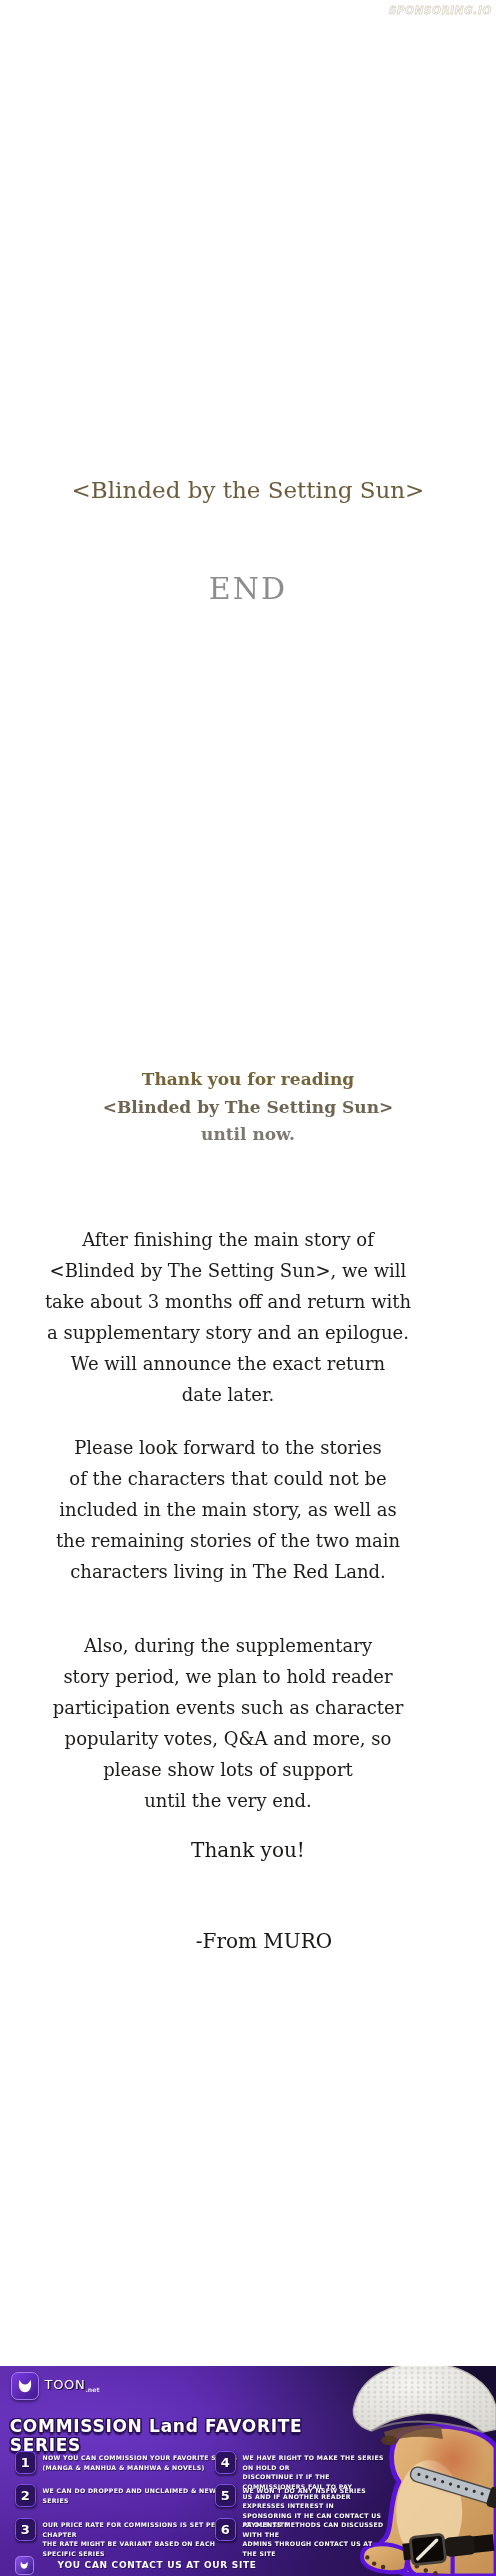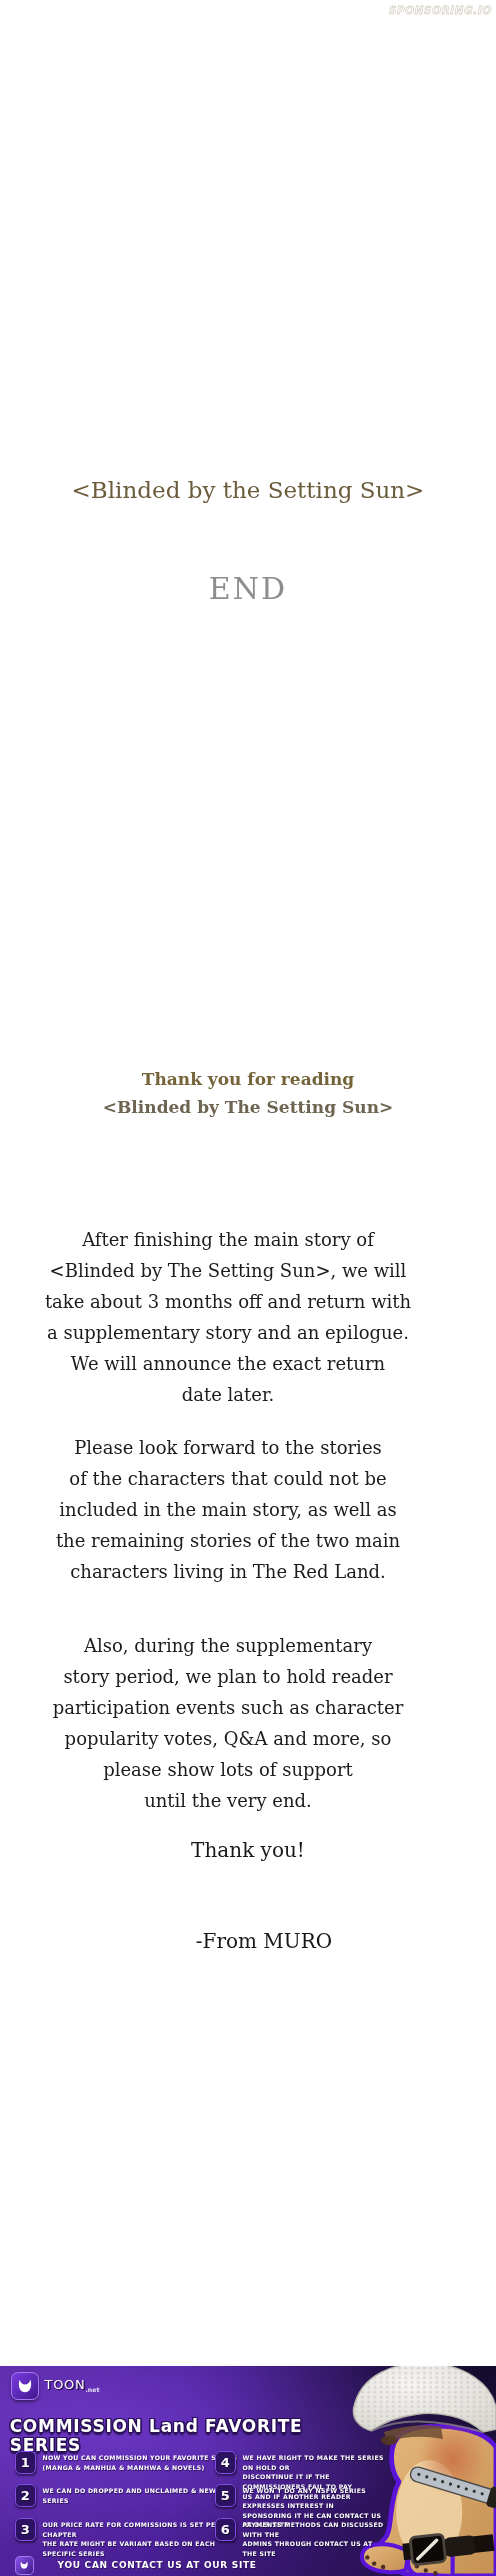--- a/index.html
+++ b/index.html
@@ -73,20 +73,21 @@
 <div class="page">
 
   <div class="watermark">SPONSORING.IO</div>
 
   <div class="series-title">&lt;Blinded by the Setting Sun&gt;</div>
   <div class="end-label">END</div>
 
   <div class="thanks">
     <div class="l1">Thank you for reading</div>
     <div class="l2">&lt;Blinded by The Setting Sun&gt;</div>
+    <div class="l3">until now.</div>
   </div>
 
   <div class="para p1">After finishing the main story of
 &lt;Blinded by The Setting Sun&gt;, we will
 take about 3 months off and return with
 a supplementary story and an epilogue.
 We will announce the exact return
 date later.</div>
   <div class="para p2">Please look forward to the stories
 of the characters that could not be

